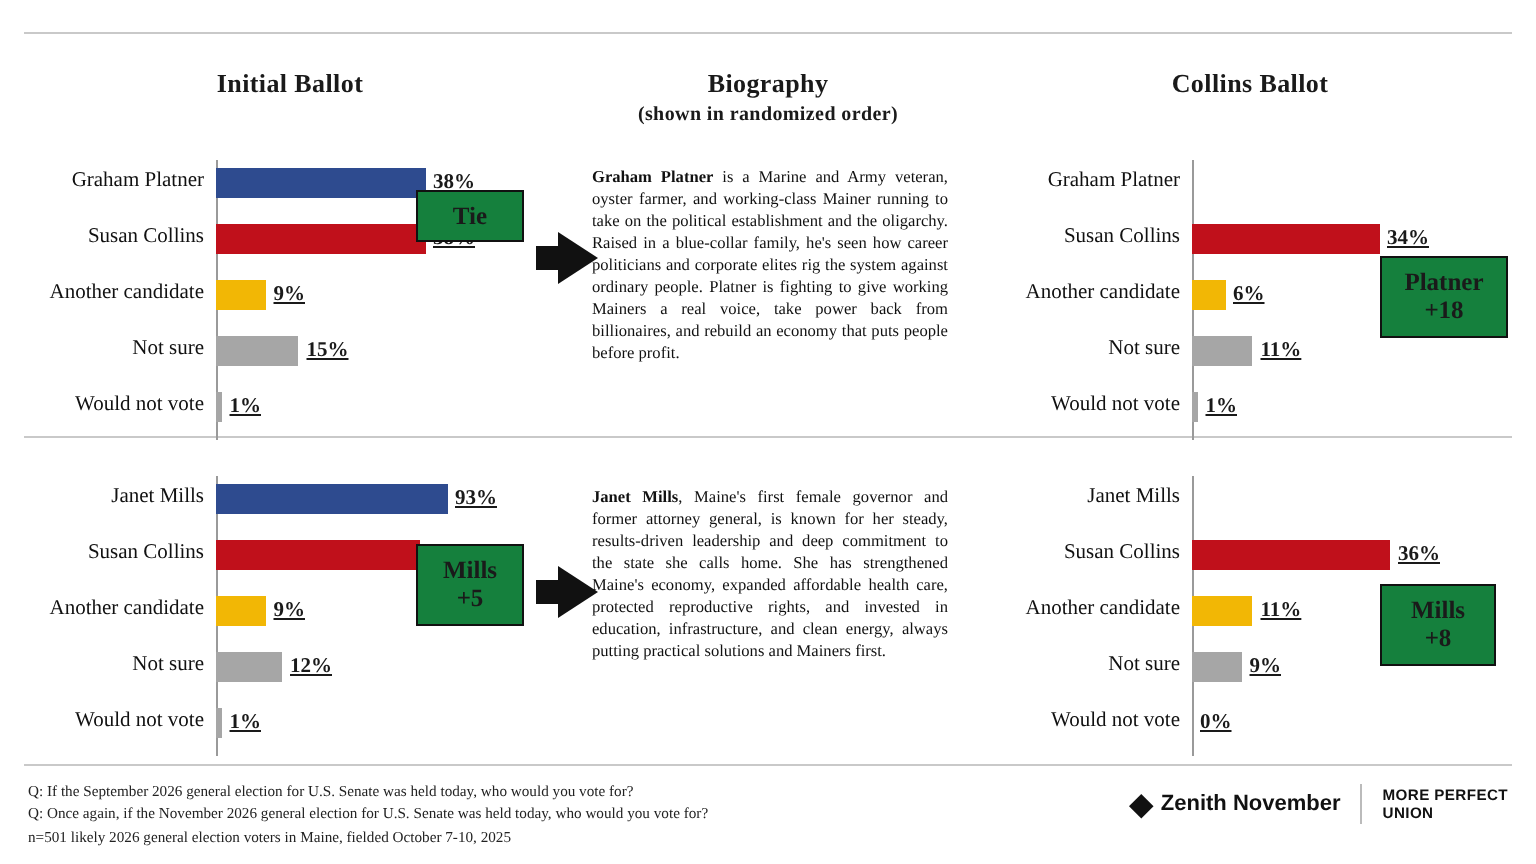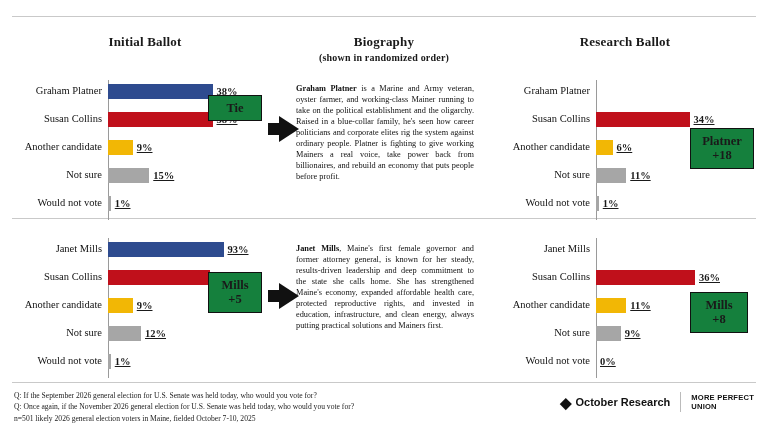--- a/index.html
+++ b/index.html
@@ -190,21 +190,21 @@
 
   <div class="rule top"></div>
   <div class="rule mid1"></div>
   <div class="rule mid2"></div>
 
   <div class="col-header" id="hdr-initial">Initial Ballot</div>
   <div class="col-header" id="hdr-bio">
     <span>Biography</span>
     <span class="sub">(shown in randomized order)</span>
   </div>
-  <div class="col-header" id="hdr-informed">Research Ballot</div>
+  <div class="col-header" id="hdr-informed">Collins Ballot</div>
 
   <div class="chart" id="chart-0" style="left:12px; top:80px;">
     <div class="axis" style="left:96px;"></div>
   <div class="row">
         <div class="lbl">Graham Platner</div>
         <div class="barwrap">
           <span class="bar" style="background: rgb(46, 75, 143); width: 104.5px;"></span>
           <span class="val">38%</span>
         </div>
       </div>
@@ -378,21 +378,21 @@
 
   <div class="footer">
     <div>Q: If the September 2026 general election for U.S. Senate was held today, who would you vote for?</div>
     <div>Q: Once again, if the November 2026 general election for U.S. Senate was held today, who would you vote for?</div>
     <div>n=501 likely 2026 general election voters in Maine, fielded October 7-10, 2025</div>
   </div>
 
   <div class="brandwrap">
     <div class="zen">
       <span class="mark">◆</span>
-      <span>October Research</span>
+      <span>Zenith November</span>
     </div>
     <div class="divider-v"></div>
     <div class="mpu">
       <div>MORE PERFECT</div>
       <div>UNION</div>
     </div>
   </div>
 
 </div>
 

